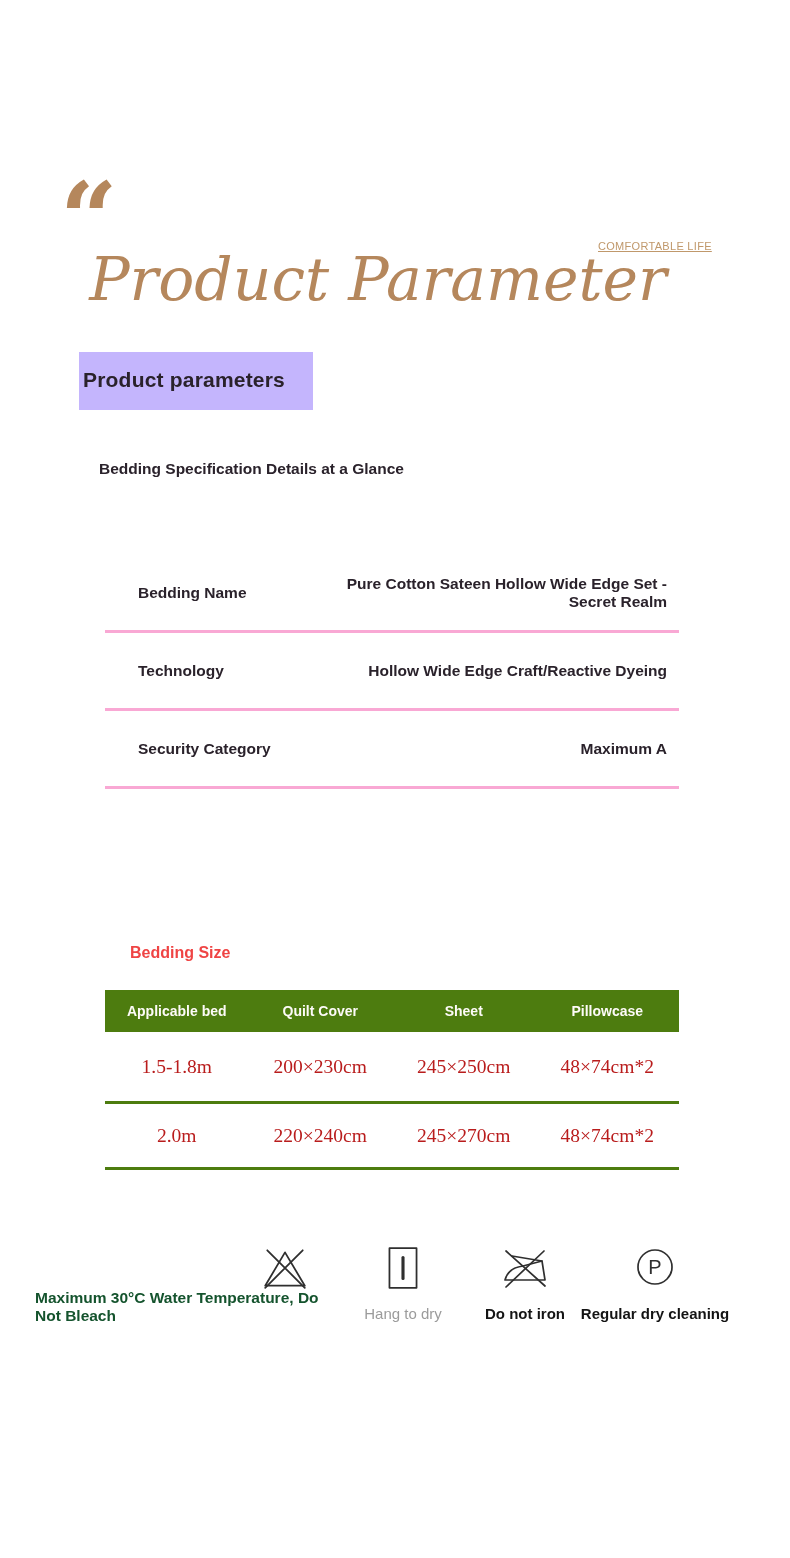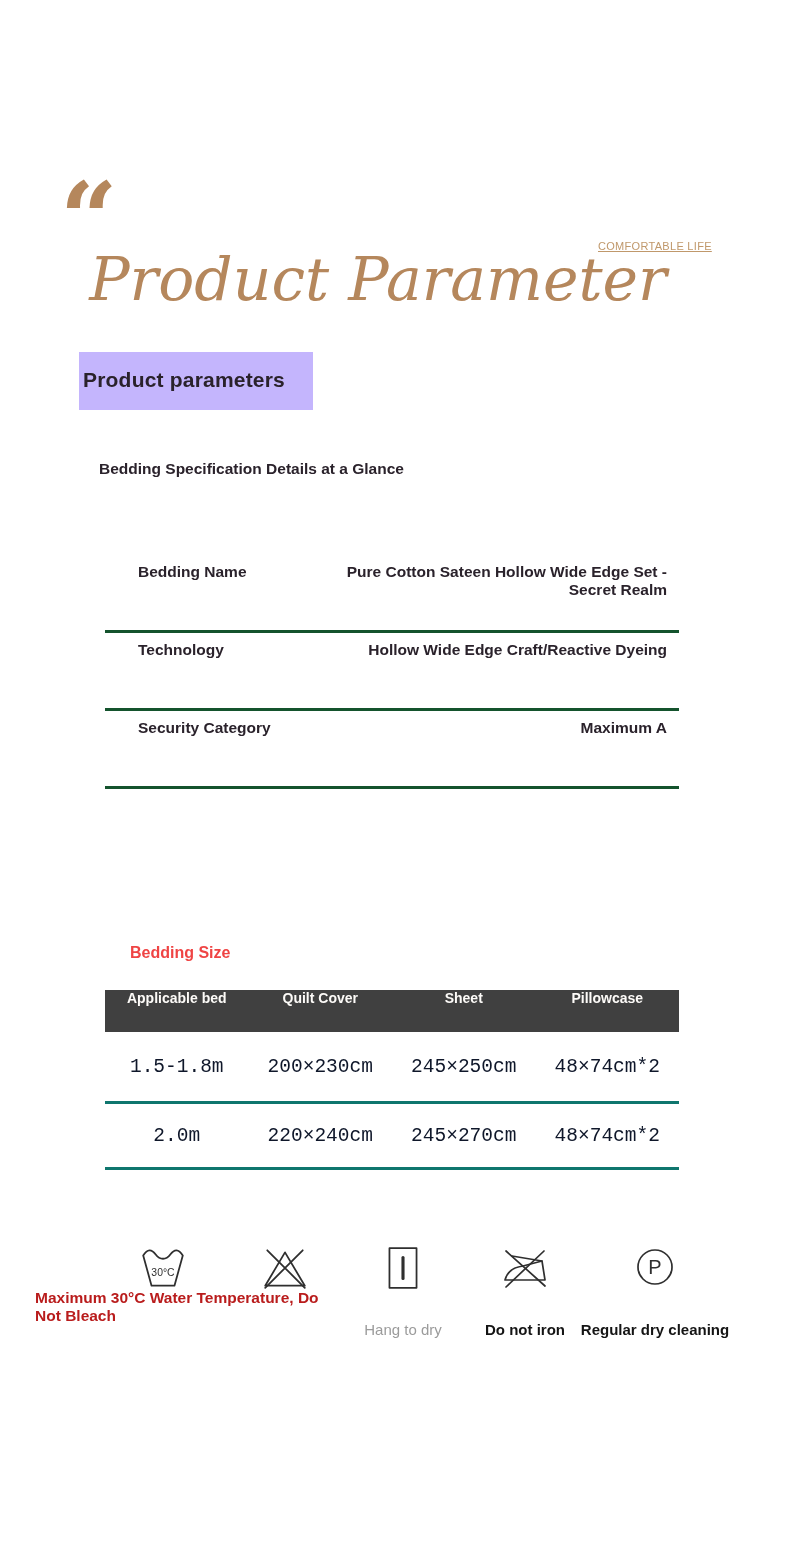--- a/index.html
+++ b/index.html
@@ -28,60 +28,60 @@
     background:#c4b5fd;padding:16px 28px 18px 4px;
     font-size:21px;font-weight:700;color:#2a222b;letter-spacing:0.2px;
   }
   .subheading{
     position:absolute;left:83px;top:444px;margin:16px;
     font-size:15.5px;font-weight:700;color:#2a222b;
   }
   
   .spec-list{position:absolute;left:105px;top:555px;width:574px;}
   .spec-row{
-    display:flex;justify-content:space-between;align-items:flex-start;
-    min-height:78px;box-sizing:border-box;border-bottom:3px solid #14532d;
+    display:flex;justify-content:space-between;align-items:center;
+    min-height:78px;box-sizing:border-box;border-bottom:3px solid #f9a8d4;
     padding:8px 0;
   }
   .spec-label{
     padding-left:33px;font-size:15.5px;font-weight:700;color:#2a222b;white-space:nowrap;
   }
   .spec-value{
     max-width:345px;padding-right:12px;text-align:right;
     font-size:15.5px;font-weight:700;color:#2a222b;line-height:1.15;
   }
   .spec-value.narrow{max-width:90px;}
   
   .size-label{
     position:absolute;left:130px;top:944px;
     font-size:16px;font-weight:700;color:#ef4444;
   }
   .size-table{position:absolute;left:105px;top:990px;width:574px;}
   .size-header{
-    display:flex;height:42px;background:#404040;color:#fdfbf8;
+    display:flex;height:42px;align-items:center;background:#4d7c0f;color:#fdfbf8;
     font-size:14px;font-weight:700;
   }
   .size-header .cell{width:25%;text-align:center;}
   .size-row{
     display:flex;align-items:center;height:72px;box-sizing:border-box;
-    border-bottom:3px solid #0f766e;
-    font-family:Liberation Mono, monospace;font-size:19.5px;color:#0f172a;
+    border-bottom:3px solid #4d7c0f;
+    font-family:Liberation Serif, serif;font-size:19.5px;color:#b91c1c;
   }
   .size-row.second{height:66px;}
   .size-row .cell{width:25%;text-align:center;}
   
   .care-item{position:absolute;top:1243px;width:140px;text-align:center;}
   .care-item svg{display:inline-block;}
   .care-item .care-label{
-    display:block;margin-top:24px;font-size:15px;font-weight:700;color:#141414;white-space:nowrap;
+    display:block;margin-top:8px;font-size:15px;font-weight:700;color:#141414;white-space:nowrap;
   }
   .care-item .care-label.muted{color:#9b9b9b;font-weight:400;}
   .care-caption{
     position:absolute;left:35px;top:1289px;width:308px;
-    font-size:15.5px;font-weight:700;color:#b91c1c;line-height:1.15;text-align:left;
+    font-size:15.5px;font-weight:700;color:#14532d;line-height:1.15;text-align:left;
   }
   .cicon{stroke:#2f2f2f;fill:none;stroke-width:1.7;stroke-linecap:round;stroke-linejoin:round;}
   .cicon-text{fill:#2f2f2f;stroke:none;font-family:"Liberation Sans",sans-serif;}
 </style>
 </head>
 <body>
 
 <div class="page">
 
   <div class="quote">“</div>
@@ -122,26 +122,20 @@
       <div class="cell">48×74cm*2</div>
     </div>
     <div class="size-row second">
       <div class="cell">2.0m</div>
       <div class="cell">220×240cm</div>
       <div class="cell">245×270cm</div>
       <div class="cell">48×74cm*2</div>
     </div>
   </div>
 
-  <div class="care-item" style="left:93px;">
-    <svg width="50" height="50" viewBox="0 0 48 48">
-      <path class="cicon" d="M5 12 C9 5.5, 13 5.5, 17 11 C21 16.5, 27 16.5, 31 11 C35 5.5, 39 5.5, 43 12 L35 41 L13 41 Z"></path>
-      <text class="cicon-text" x="24" y="32" font-size="10" text-anchor="middle">30°C</text>
-    </svg>
-  </div>
 
   <div class="care-item" style="left:215px;">
     <svg width="50" height="50" viewBox="0 0 48 48">
       <path class="cicon" d="M24 9 L43 41 L5 41 Z"></path>
       <path class="cicon" d="M7 7 L43 43 M41 7 L5 43"></path>
     </svg>
   </div>
 
   <div class="care-item" style="left:333px;">
     <svg width="42" height="50" viewBox="0 0 40 48">

